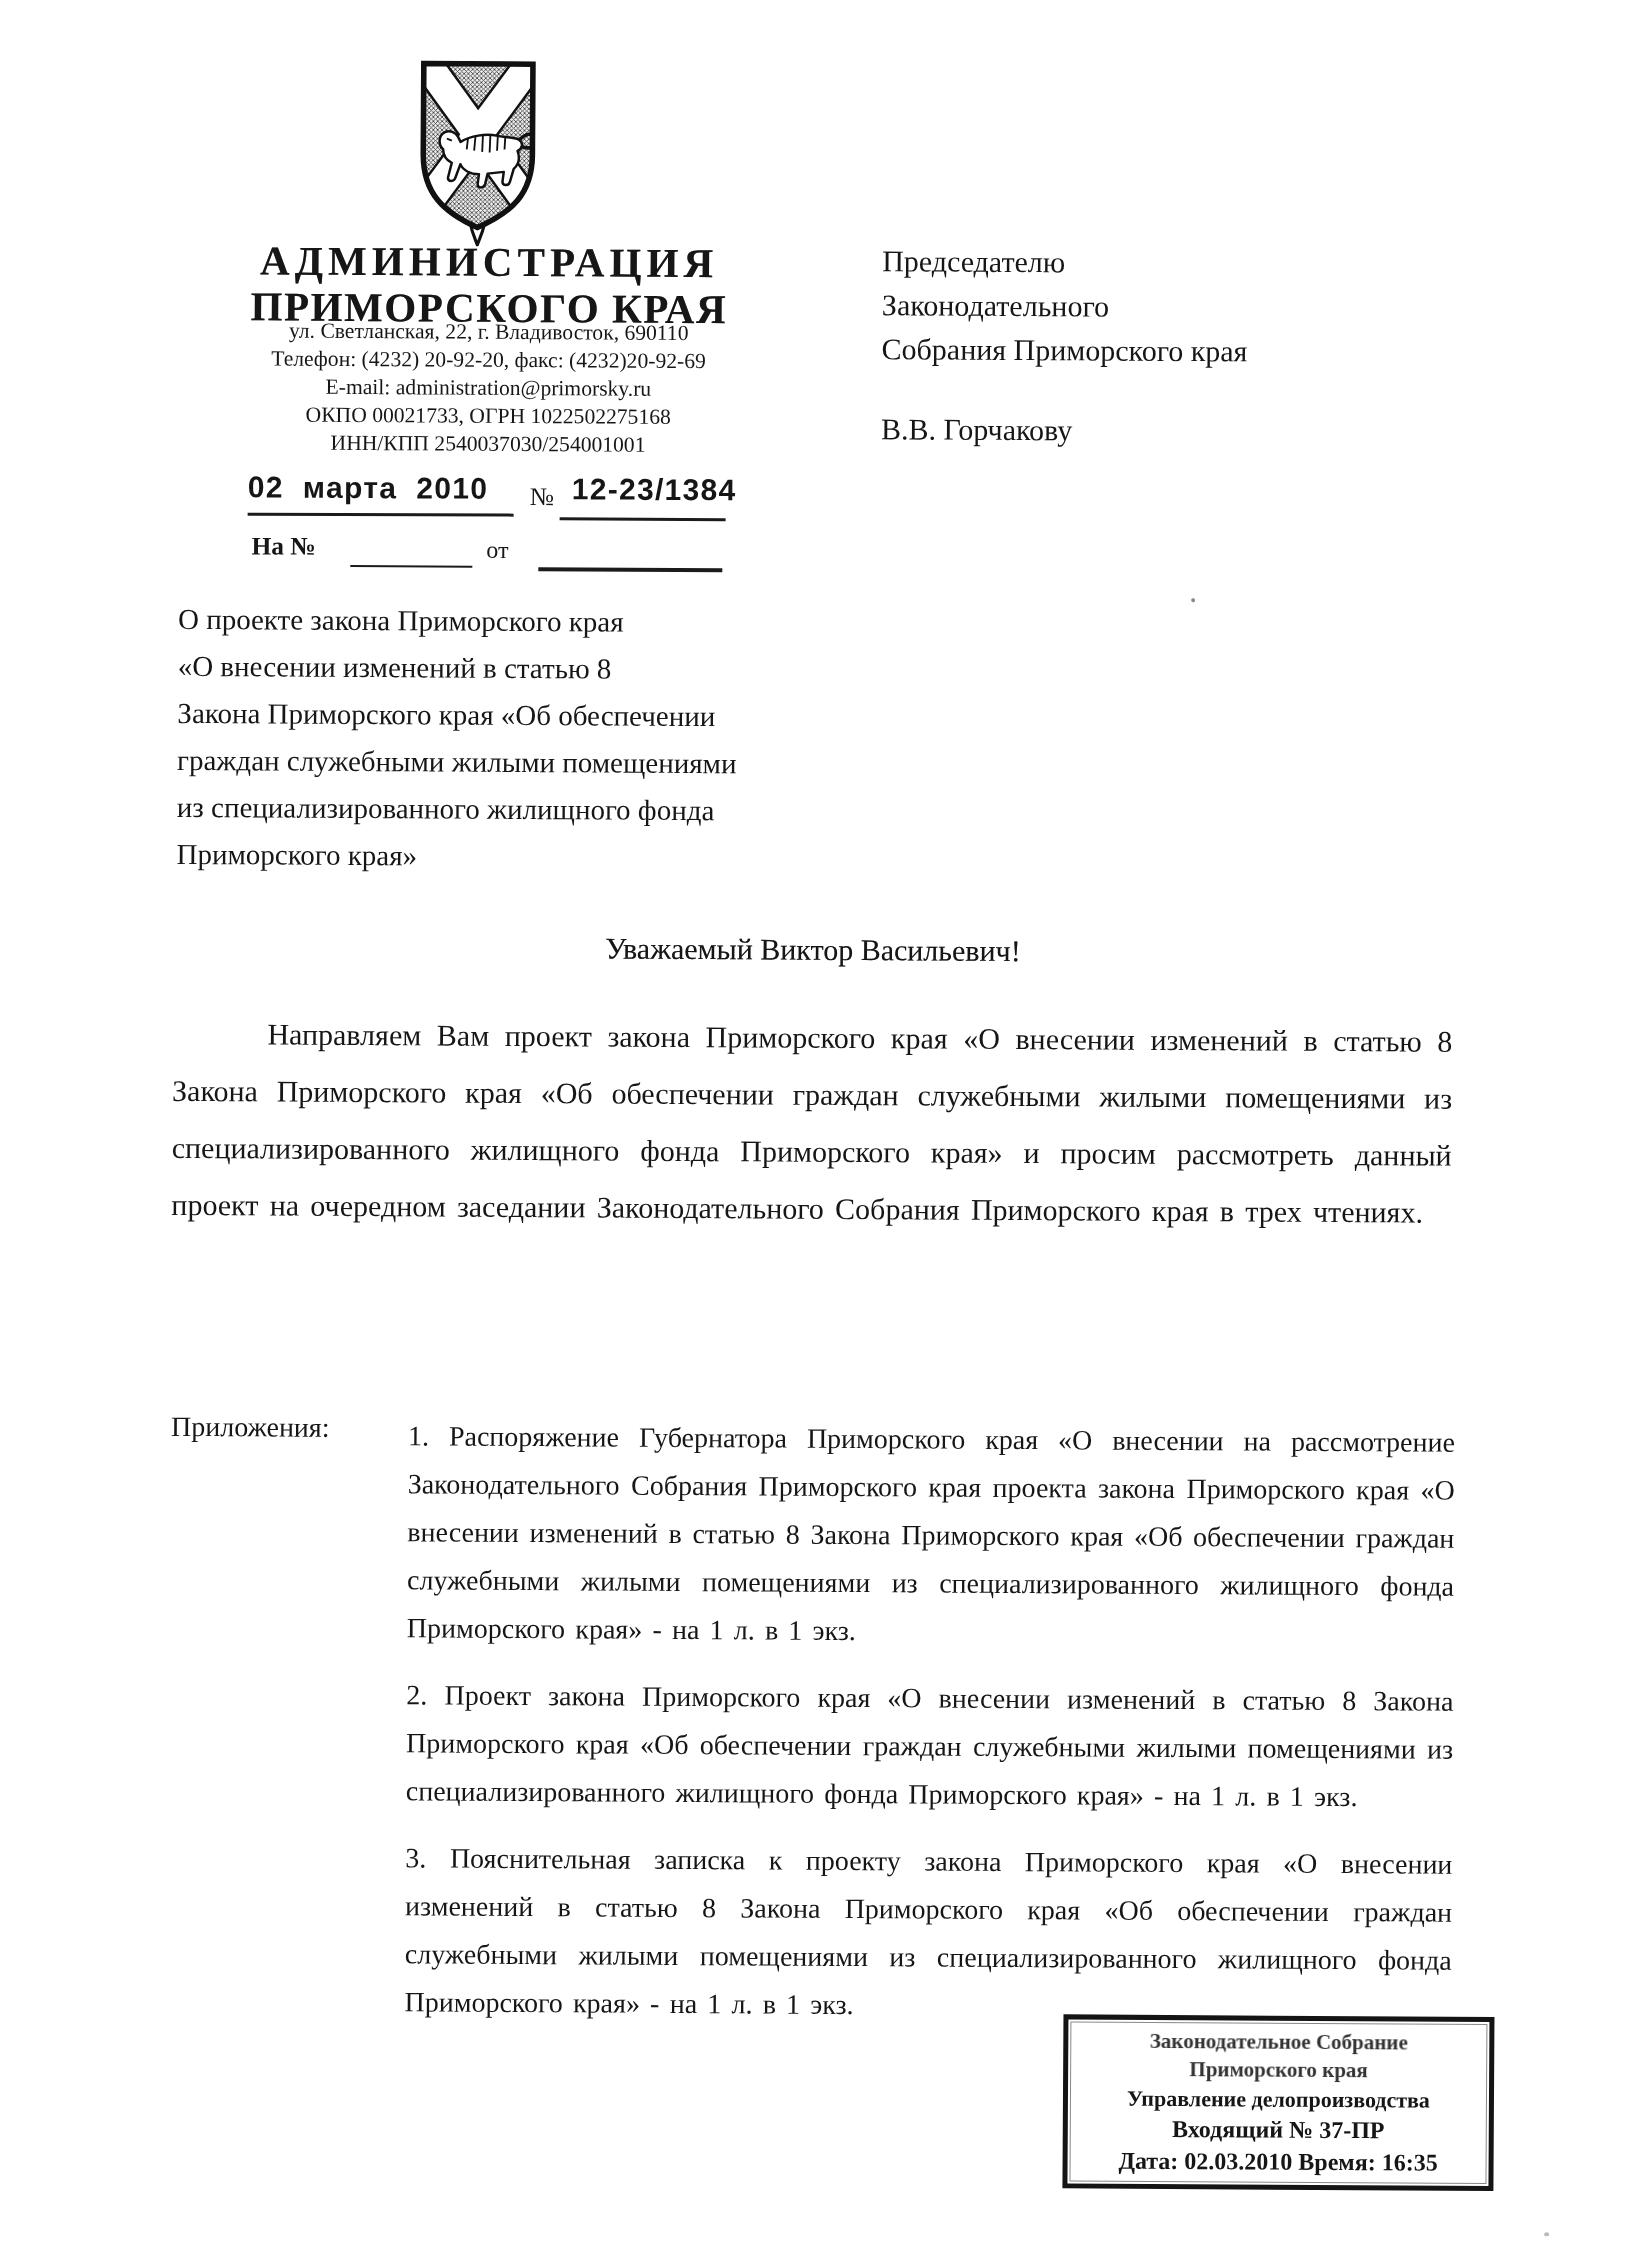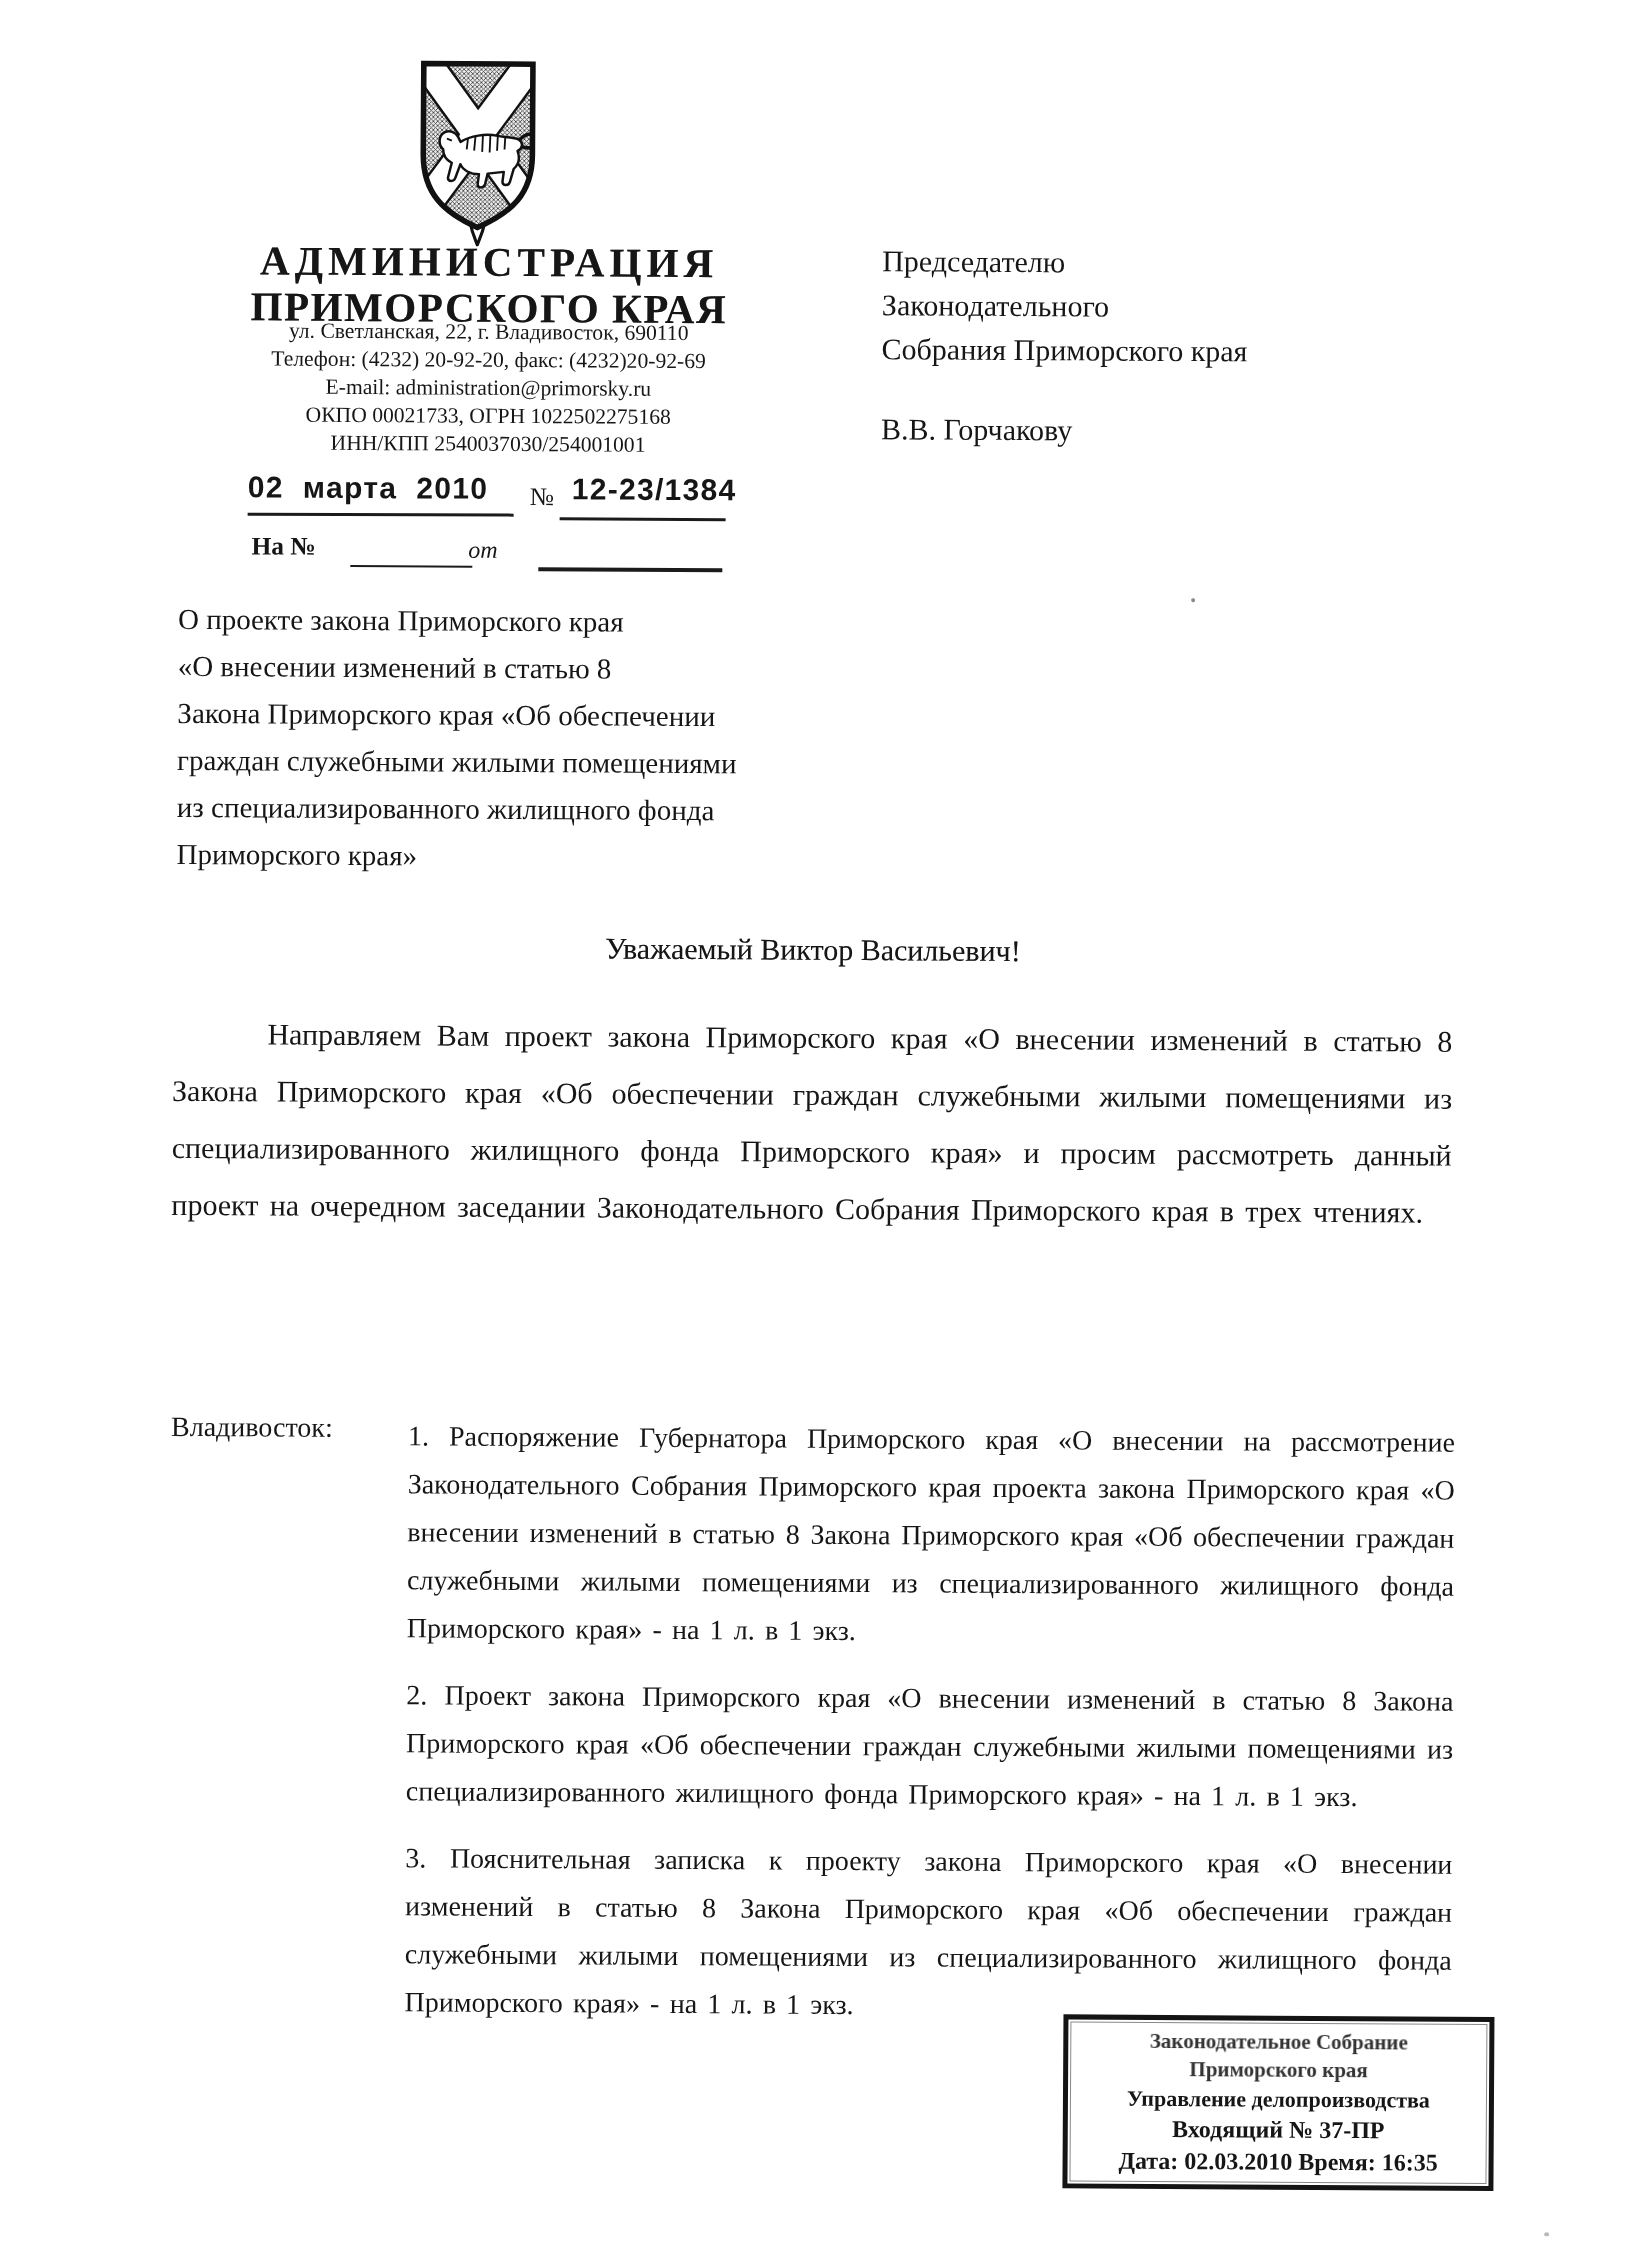--- a/index.html
+++ b/index.html
@@ -21,21 +21,21 @@
 
   
   .stampfont{font-family:"Liberation Sans","DejaVu Sans",sans-serif;font-weight:bold;}
   .ref-date{left:250px;top:470px;font-size:30px;letter-spacing:1.3px;word-spacing:9.5px;white-space:nowrap;}
   .ref-nosign{left:532px;top:480px;font-size:25.4px;}
   .ref-number{left:574px;top:470px;font-size:30px;letter-spacing:1.3px;white-space:nowrap;}
   .uline{background:#1b1b1b;height:2.5px;}
   .u1{left:250px;top:512px;width:266px;transform:rotate(-0.15deg);}
   .u2{left:562px;top:515px;width:166px;}
   .reply-label{left:254px;top:531px;font-size:25.4px;white-space:nowrap;font-weight:bold;}
-  .reply-from{left:471px;top:535px;font-size:24px;font-style:italic;}
+  .reply-from{left:489px;top:535px;font-size:24px;}
   .u3{left:353px;top:564px;width:122px;height:1.9px;}
   .u4{left:541px;top:565px;width:184px;height:4.4px;}
 
   
   .recipient{left:883px;top:235px;width:572px;font-size:30px;line-height:44px;}
   .recipient-name{left:883px;top:408px;font-size:30px;}
 
   
   .subject{left:181px;top:596px;width:737px;font-size:29px;line-height:47px;}
 
@@ -137,21 +137,21 @@
     <div>«О внесении изменений в статью 8</div>
     <div>Закона Приморского края «Об обеспечении</div>
     <div>граждан служебными жилыми помещениями</div>
     <div>из специализированного жилищного фонда</div>
     <div>Приморского края»</div>
   </div>
 
   <div class="abs salutation ink">Уважаемый Виктор Васильевич!</div>
   <div class="abs bodytext">Направляем Вам проект закона Приморского края «О внесении изменений в статью 8 Закона Приморского края «Об обеспечении граждан служебными жилыми помещениями из специализированного жилищного фонда Приморского края» и просим рассмотреть данный проект на очередном заседании Законодательного Собрания Приморского края в трех чтениях.</div>
 
-  <div class="abs att-label">Владивосток:</div>
+  <div class="abs att-label">Приложения:</div>
   <div class="abs att-list">
     <p>1. Распоряжение Губернатора Приморского края «О внесении на рассмотрение Законодательного Собрания Приморского края проекта закона Приморского края «О внесении изменений в статью 8 Закона Приморского края «Об обеспечении граждан служебными жилыми помещениями из специализированного жилищного фонда Приморского края» - на 1 л. в 1 экз.</p>
     <p>2. Проект закона Приморского края «О внесении изменений в статью 8 Закона Приморского края «Об обеспечении граждан служебными жилыми помещениями из специализированного жилищного фонда Приморского края» -  на 1 л. в 1 экз.</p>
     <p>3. Пояснительная записка к проекту закона Приморского края «О внесении изменений в статью 8 Закона Приморского края «Об обеспечении граждан служебными жилыми помещениями из специализированного жилищного фонда Приморского края» - на 1 л. в 1 экз.</p>
   </div>
 
   <div class="abs stamp">
     <div class="st-s st-blur">Законодательное Собрание</div>
     <div class="st-s st-blur">Приморского края</div>
     <div class="st-m">Управление делопроизводства</div>

